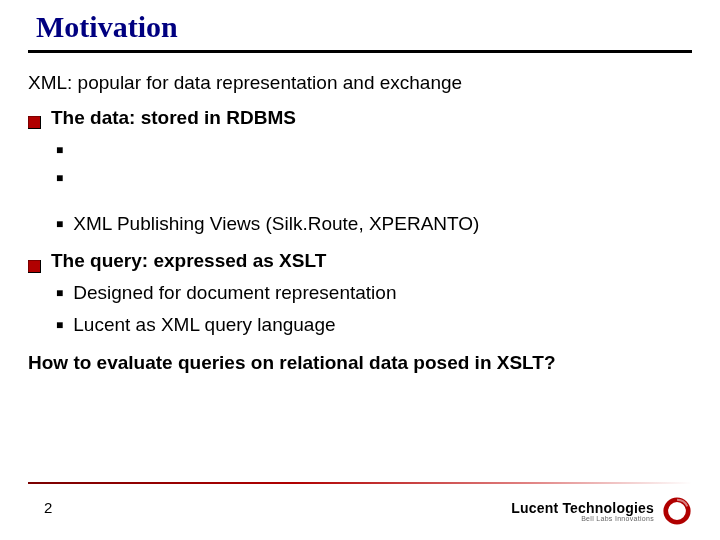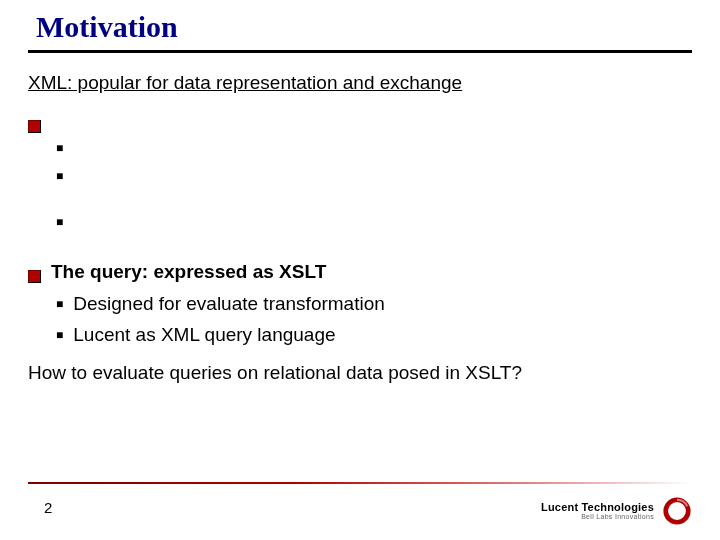--- a/index.html
+++ b/index.html
@@ -23,22 +23,21 @@
     background: #000;
     margin: 0 28px 0 28px;
   }
   .content {
     padding: 18px 28px 0 28px;
     font-size: 19px;
     color: #000;
     line-height: 1.25;
   }
   .intro {
-    margin-bottom: 20px;
-    text-decoration: underline;
+    margin-bottom: 11px;
   }
   .section-head {
     display: flex;
     align-items: center;
     font-weight: bold;
     margin: 4px 0 8px 0;
   }
   .redbox {
     width: 13px;
     height: 13px;
@@ -54,21 +53,21 @@
   }
   .sq {
     color: #000;
     font-size: 12px;
     margin-right: 10px;
     margin-top: 5px;
     flex-shrink: 0;
   }
   .gap { height: 10px; }
   .closing {
-    font-weight: normal;
+    font-weight: bold;
     margin-top: 14px;
   }
   .footer-rule {
     position: absolute;
     left: 28px;
     right: 28px;
     bottom: 56px;
     height: 2px;
     background: linear-gradient(to right, #7a0000 0%, #b00000 40%, #e08080 75%, #ffffff 100%);
   }
@@ -85,21 +84,21 @@
     bottom: 14px;
     display: flex;
     align-items: center;
     gap: 8px;
   }
   .logo-text {
     text-align: right;
     line-height: 1;
   }
   .logo-main {
-    font-size: 11px;
+    font-size: 14px;
     font-weight: bold;
     color: #000;
     letter-spacing: 0.2px;
   }
   .logo-sub {
     font-size: 7px;
     color: #666;
     letter-spacing: 0.3px;
   }
   .logo-ring {
@@ -118,46 +117,48 @@
 
   <div class="section-head">
     <span class="redbox">
       <svg width="13" height="13">
           <rect x="0" y="0" width="13" height="13" fill="#b00000"></rect>
           <rect x="0" y="0" width="13" height="13" fill="none" stroke="#4a0000" stroke-width="1"></rect>
           <line x1="0" y1="13" x2="13" y2="13" stroke="#000" stroke-width="2"></line>
           <line x1="13" y1="0" x2="13" y2="13" stroke="#000" stroke-width="2"></line>
         </svg>
     </span>
+    <span>The data: stored in RDBMS</span>
   </div>
   <div class="sub">
     <span class="sq">■</span>
   </div>
   <div class="sub">
     <span class="sq">■</span>
   </div>
   <div class="gap"></div>
   <div class="sub">
     <span class="sq">■</span>
+    <span>XML Publishing Views (Silk.Route, XPERANTO)</span>
   </div>
 
-  <div class="section-head" style="margin-top:30px;">
+  <div class="section-head" style="margin-top:14px;">
     <span class="redbox">
       <svg width="13" height="13">
           <rect x="0" y="0" width="13" height="13" fill="#b00000"></rect>
           <rect x="0" y="0" width="13" height="13" fill="none" stroke="#4a0000" stroke-width="1"></rect>
           <line x1="0" y1="13" x2="13" y2="13" stroke="#000" stroke-width="2"></line>
           <line x1="13" y1="0" x2="13" y2="13" stroke="#000" stroke-width="2"></line>
         </svg>
     </span>
     <span>The query: expressed as XSLT</span>
   </div>
   <div class="sub">
     <span class="sq">■</span>
-    <span>Designed for evaluate transformation</span>
+    <span>Designed for document representation</span>
   </div>
   <div class="sub">
     <span class="sq">■</span>
     <span>Lucent as XML query language</span>
   </div>
 
   <div class="closing">How to evaluate queries on relational data posed in XSLT?</div>
 </div>
 
 <div class="footer-rule"></div>

